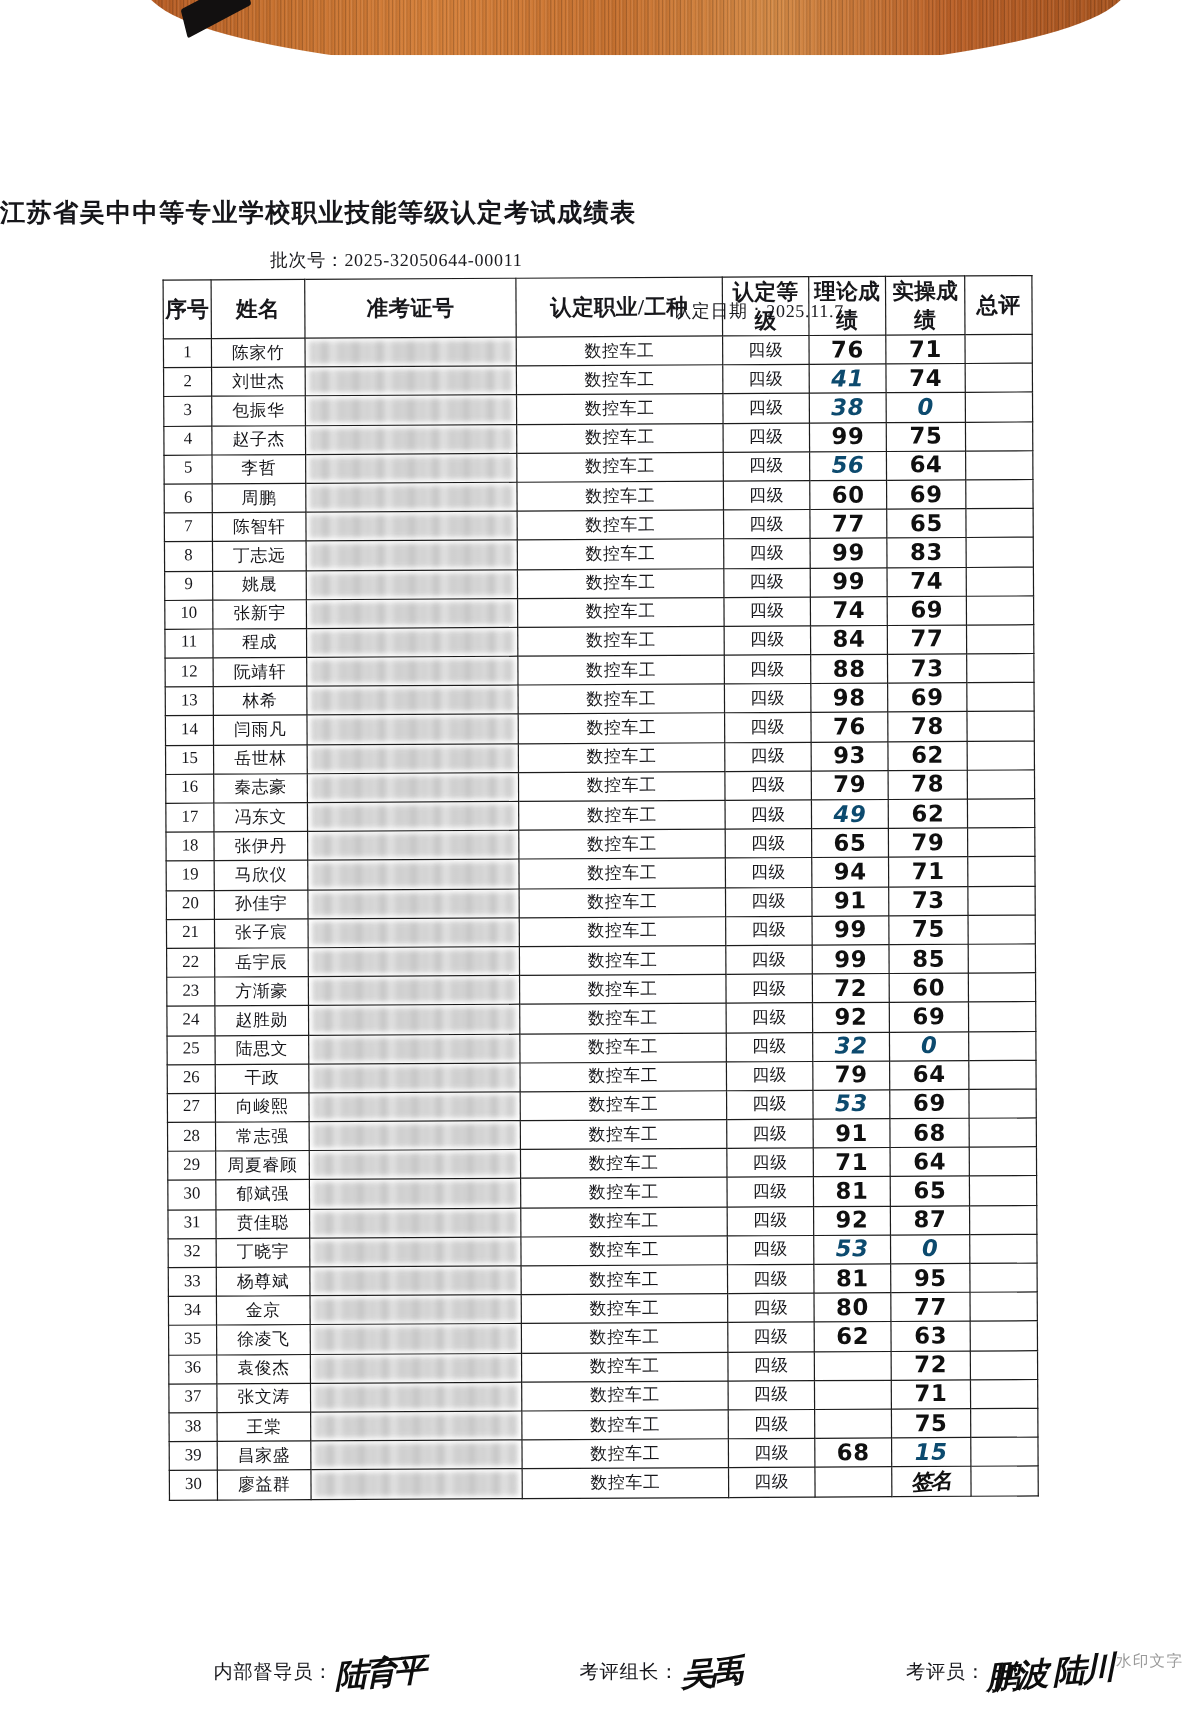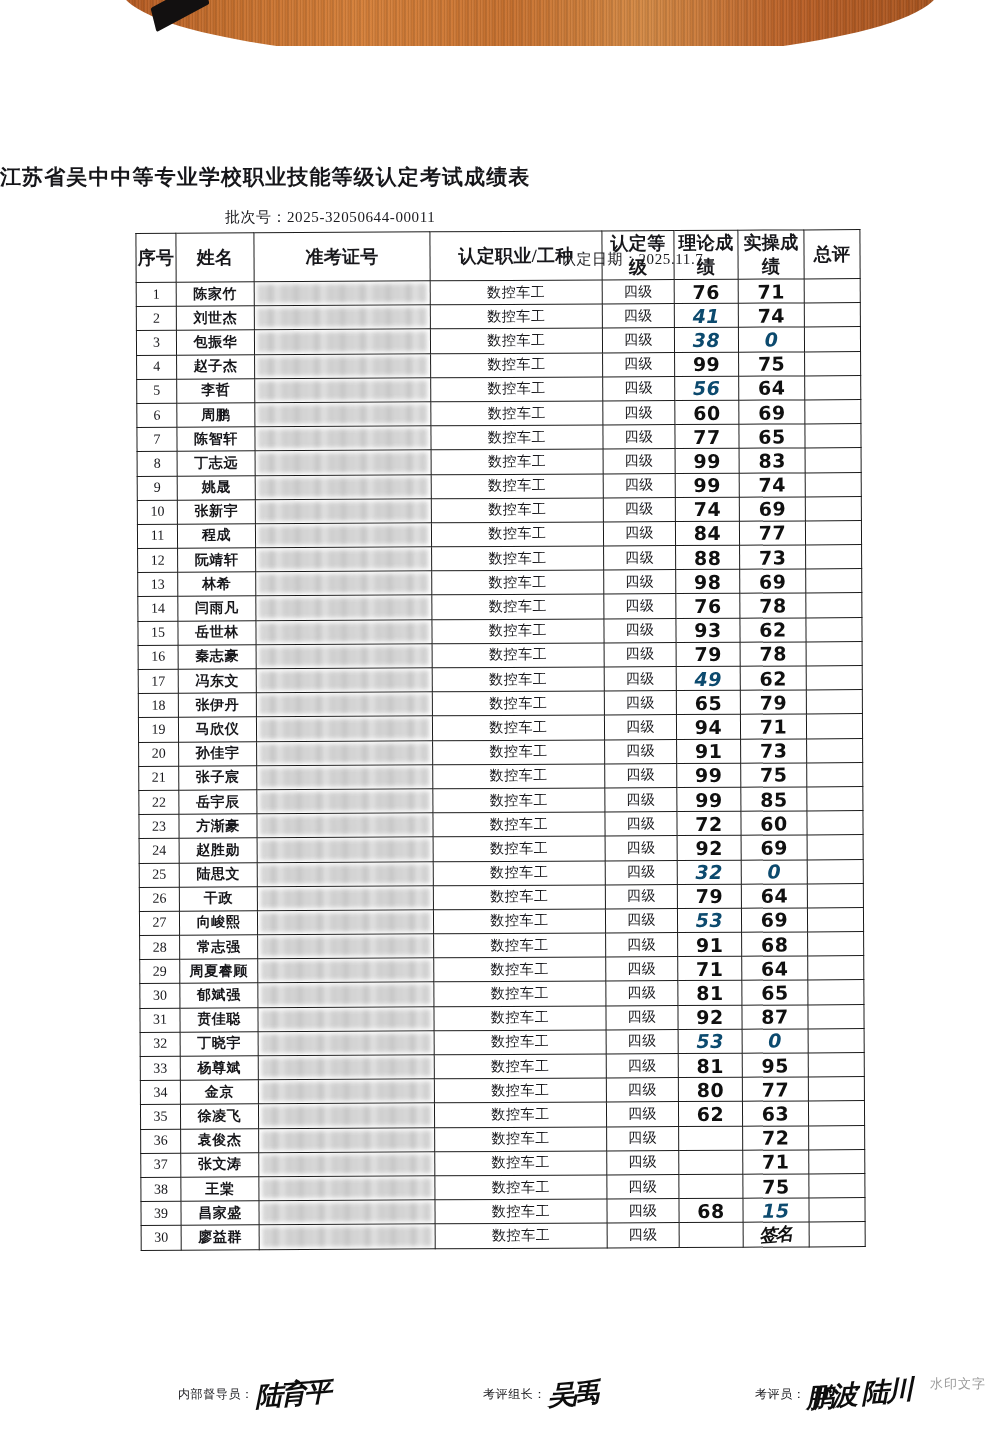--- a/index.html
+++ b/index.html
@@ -84,21 +84,21 @@
   col.c-no    { width: 40px; }
   col.c-name  { width: 78px; }
   col.c-id    { width: 176px; }
   col.c-occ   { width: 172px; }
   col.c-lvl   { width: 72px; }
   col.c-theo  { width: 64px; }
   col.c-prac  { width: 66px; }
   col.c-total { width: 56px; }
 
   td.no   { font-size: 14.5px; }
-  td.name { font-weight: bold; font-size: 15px; letter-spacing: .6px; }
+  td.name { font-weight: normal; font-size: 15px; letter-spacing: .6px; }
   td.occ  { font-size: 14.5px; letter-spacing: .6px; }
   td.lvl  { font-size: 14.5px; letter-spacing: .6px; }
 
   
   td.idcell { position: relative; }
   .redact {
     position: absolute; left: 3px; right: 3px; top: 2px; bottom: 2px;
     background:
       repeating-linear-gradient(90deg,
         #c9c9c9 0px, #d9d9d9 7px, #bdbdbd 13px, #e2e2e2 19px,
@@ -121,21 +121,21 @@
   .sigmark {
     font-family: "DejaVu Sans", sans-serif;
     font-size: 18px; font-weight: bold; color: #101010;
     display: inline-block; transform: skewX(-12deg) rotate(-4deg);
     letter-spacing: -2px;
   }
 
   
   #footer { position: absolute; top: 1292px; left: 0; width: 1000px; height: 92px; }
   .sig-block { position: absolute; white-space: nowrap; }
-  .sig-label { font-size: 12px; color: #17171b; letter-spacing: .6px; vertical-align: middle; }
+  .sig-label { font-size: 16px; color: #17171b; letter-spacing: .6px; vertical-align: middle; }
   .sig-ink {
     display: inline-block; vertical-align: middle; margin-left: 4px;
     font-family: "DejaVu Sans", sans-serif;
     font-size: 27px; font-weight: bold; color: #0d0d0d;
     transform: skewX(-16deg) rotate(-5deg);
     letter-spacing: -3px;
   }
   #sig-supervisor { left: 178px; top: 38px; }
   #sig-leader     { left: 483px; top: 38px; }
   #sig-assessor   { left: 755px; top: 38px; }

